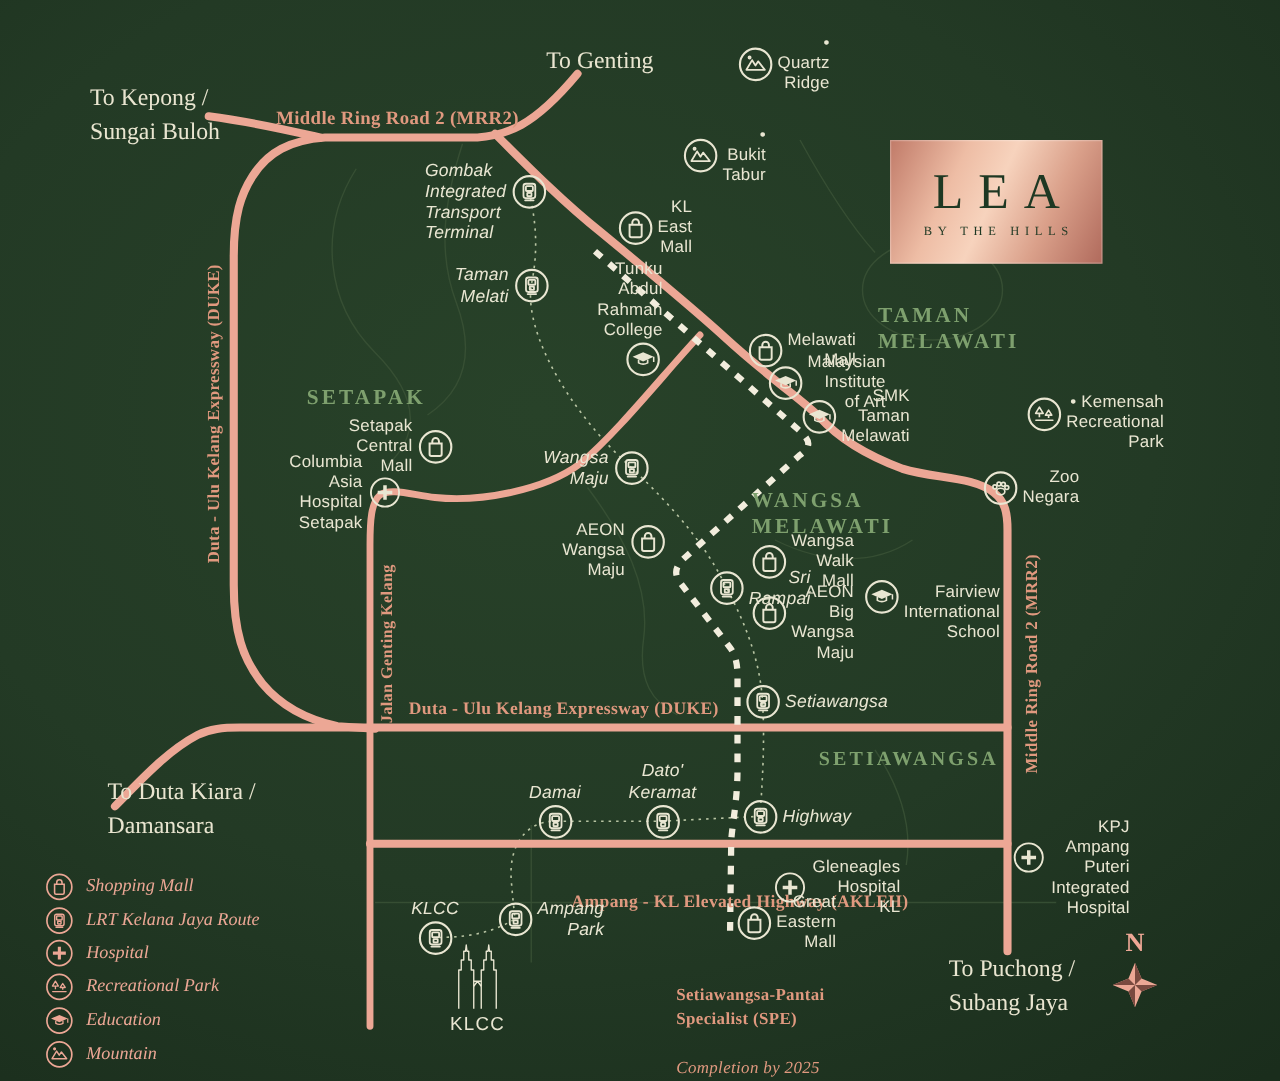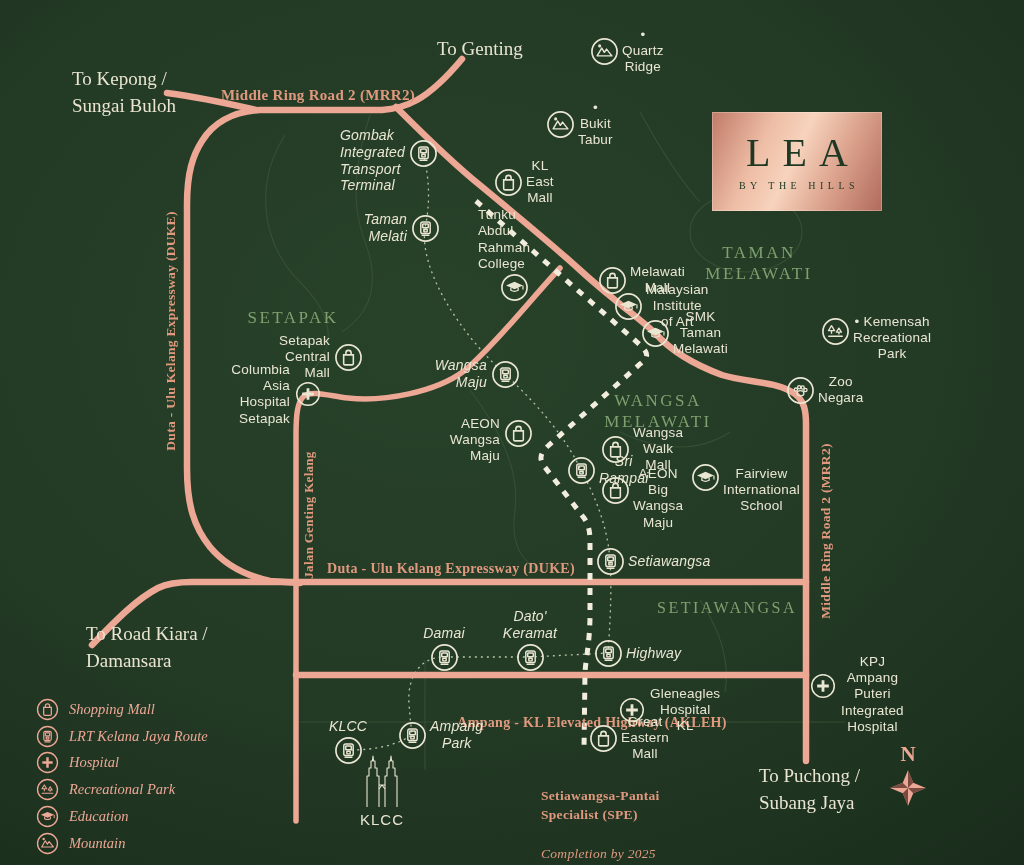--- a/index.html
+++ b/index.html
@@ -3,27 +3,27 @@
 <meta charset="utf-8">
 <style>
   html,body{margin:0;padding:0;background:#16281a;}
   .map{position:relative;width:1024px;height:865px;overflow:hidden;
        background:radial-gradient(ellipse 900px 700px at 42% 38%, #284229 0%, #233a25 55%, #1a2d1c 100%);
        font-family:"Liberation Sans",sans-serif;}
   svg.base{position:absolute;left:0;top:0;}
   .poi{position:absolute;width:0;height:0;}
   .picon{position:absolute;width:29px;height:29px;left:-14.5px;top:-14.5px;color:#E9E6D2;}
   .plabel{position:absolute;color:#E9E6D2;font-size:13.5px;line-height:1.2;white-space:pre-line;letter-spacing:.2px;}
-  .plabel.right{left:18px;top:0;transform:translateY(-50%);text-align:center;}
+  .plabel.right{left:18px;top:0;transform:translateY(-50%);text-align:right;}
   .plabel.left{right:18px;top:0;transform:translateY(-50%);text-align:right;}
   .plabel.left-al{right:18px;top:0;transform:translateY(-50%);text-align:left;}
   .plabel.above{bottom:15px;left:0;transform:translateX(-50%);text-align:center;}
   .it{font-style:italic;font-size:14px;}
   .district{position:absolute;transform:translate(-50%,-50%);color:#7EA06E;font-family:"Liberation Serif",serif;
-            font-weight:normal;letter-spacing:2.5px;font-size:17px;text-align:center;white-space:pre-line;line-height:1.25;}
+            font-weight:bold;letter-spacing:2.5px;font-size:17px;text-align:left;white-space:pre-line;line-height:1.25;}
   .edge{position:absolute;color:#E9E5D0;font-family:"Liberation Serif",serif;font-size:19px;line-height:1.4;white-space:pre-line;}
   .roadlbl{position:absolute;color:#E0997F;font-family:"Liberation Serif",serif;font-weight:bold;
            font-size:14px;letter-spacing:.3px;white-space:pre-line;line-height:1.35;}
   .ctr{transform:translate(-50%,-50%);white-space:nowrap;}
   .vrt{transform:translate(-50%,-50%) rotate(-90deg);white-space:nowrap;}
   .spe{font-size:13.5px;line-height:1.45;}
   .spe-note{font-weight:normal;font-style:italic;}
   .logo{position:absolute;left:712px;top:112px;width:170px;height:99px;
         background:linear-gradient(115deg,#c07a68 0%,#eebda5 30%,#f7d3bd 48%,#daa08a 72%,#b06a5c 100%);
         box-shadow:inset 0 0 0 1px rgba(255,255,255,.25);
@@ -121,21 +121,21 @@
       <path stroke-width="6.5" d="M296,675 L806,675"></path>
     </g>
 
     <path stroke="#F2EDDD" stroke-width="5" fill="none" stroke-dasharray="7 8" d="M476,201 L639,344 C649,353 649,357 640,364 L548,446 C540,453 539,459 544,466
              L584,518 C589,525 590,532 590,542 L590,615 C590,640 586,658 585,672 L584,750"></path>
   </svg>
 
   <div class="edge" style="left:437px;top:36px">To Genting</div>
   <div class="edge" style="left:72px;top:66px">To Kepong /
 Sungai Buloh</div>
-  <div class="edge" style="left:86px;top:621px">To Road Kiara /
+  <div class="edge" style="left:86px;top:621px">To Duta Kiara /
 Damansara</div>
   <div class="edge" style="left:759px;top:763px">To Puchong /
 Subang Jaya</div>
 
   <div class="roadlbl ctr" style="left:318px;top:95px;font-size:15px">Middle Ring Road 2 (MRR2)</div>
   <div class="roadlbl vrt" style="left:171px;top:331px;font-size:13.5px">Duta - Ulu Kelang Expressway (DUKE)</div>
   <div class="roadlbl vrt" style="left:309px;top:515px;font-size:13px">Jalan Genting Kelang</div>
   <div class="roadlbl ctr" style="left:451px;top:569px">Duta - Ulu Kelang Expressway (DUKE)</div>
   <div class="roadlbl vrt" style="left:826px;top:531px;font-size:13.5px">Middle Ring Road 2 (MRR2)</div>
   <div class="roadlbl ctr" style="left:592px;top:723px">Ampang - KL Elevated Highway (AKLEH)</div>
@@ -188,21 +188,21 @@
         <use href="#g-ring"></use>
         <use href="#g-lrt"></use>
       </svg>
     <div class="plabel left it">Taman Melati</div>
   </div>
   <div class="poi" style="left:514px;top:287px">
     <svg class="picon" viewBox="0 0 24 24">
         <use href="#g-ring"></use>
         <use href="#g-edu"></use>
       </svg>
-    <div class="plabel above" style="text-align:left;margin-left:-10px">Tunku Abdul
+    <div class="plabel above" style="text-align:right;margin-left:-10px">Tunku Abdul
 Rahman College</div>
   </div>
   <div class="poi" style="left:612px;top:280px">
     <svg class="picon" viewBox="0 0 24 24">
         <use href="#g-ring"></use>
         <use href="#g-mall"></use>
       </svg>
     <div class="plabel right">Melawati Mall</div>
   </div>
   <div class="poi" style="left:628px;top:306px">

